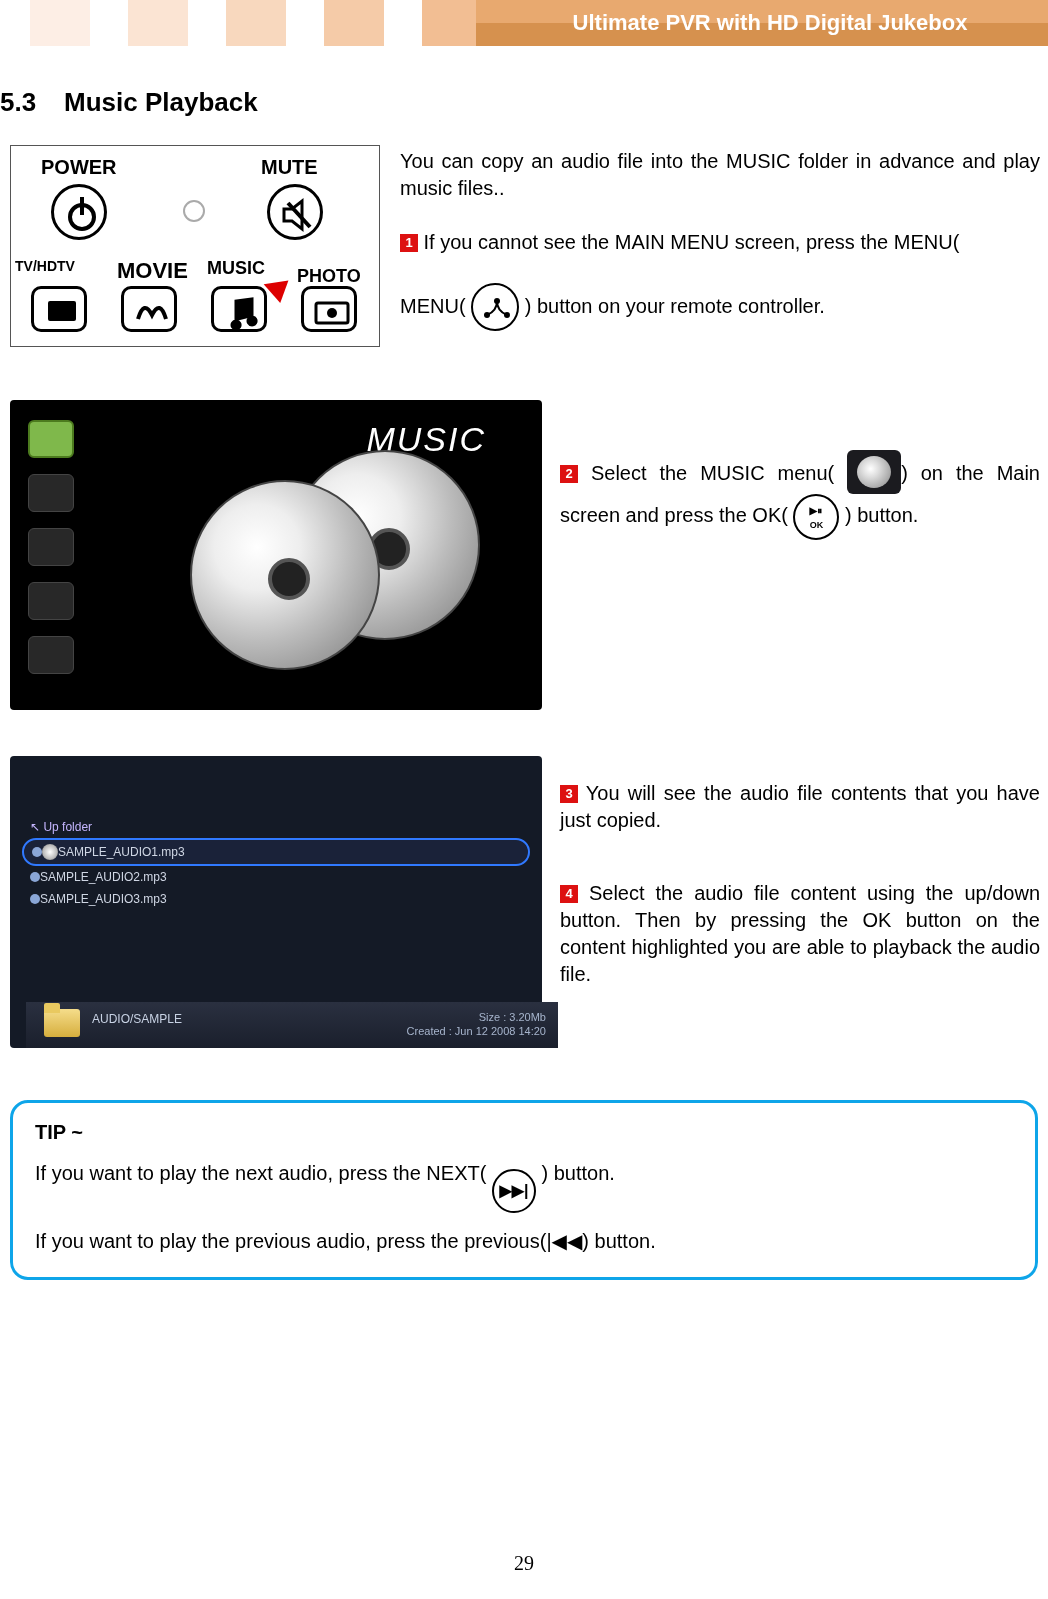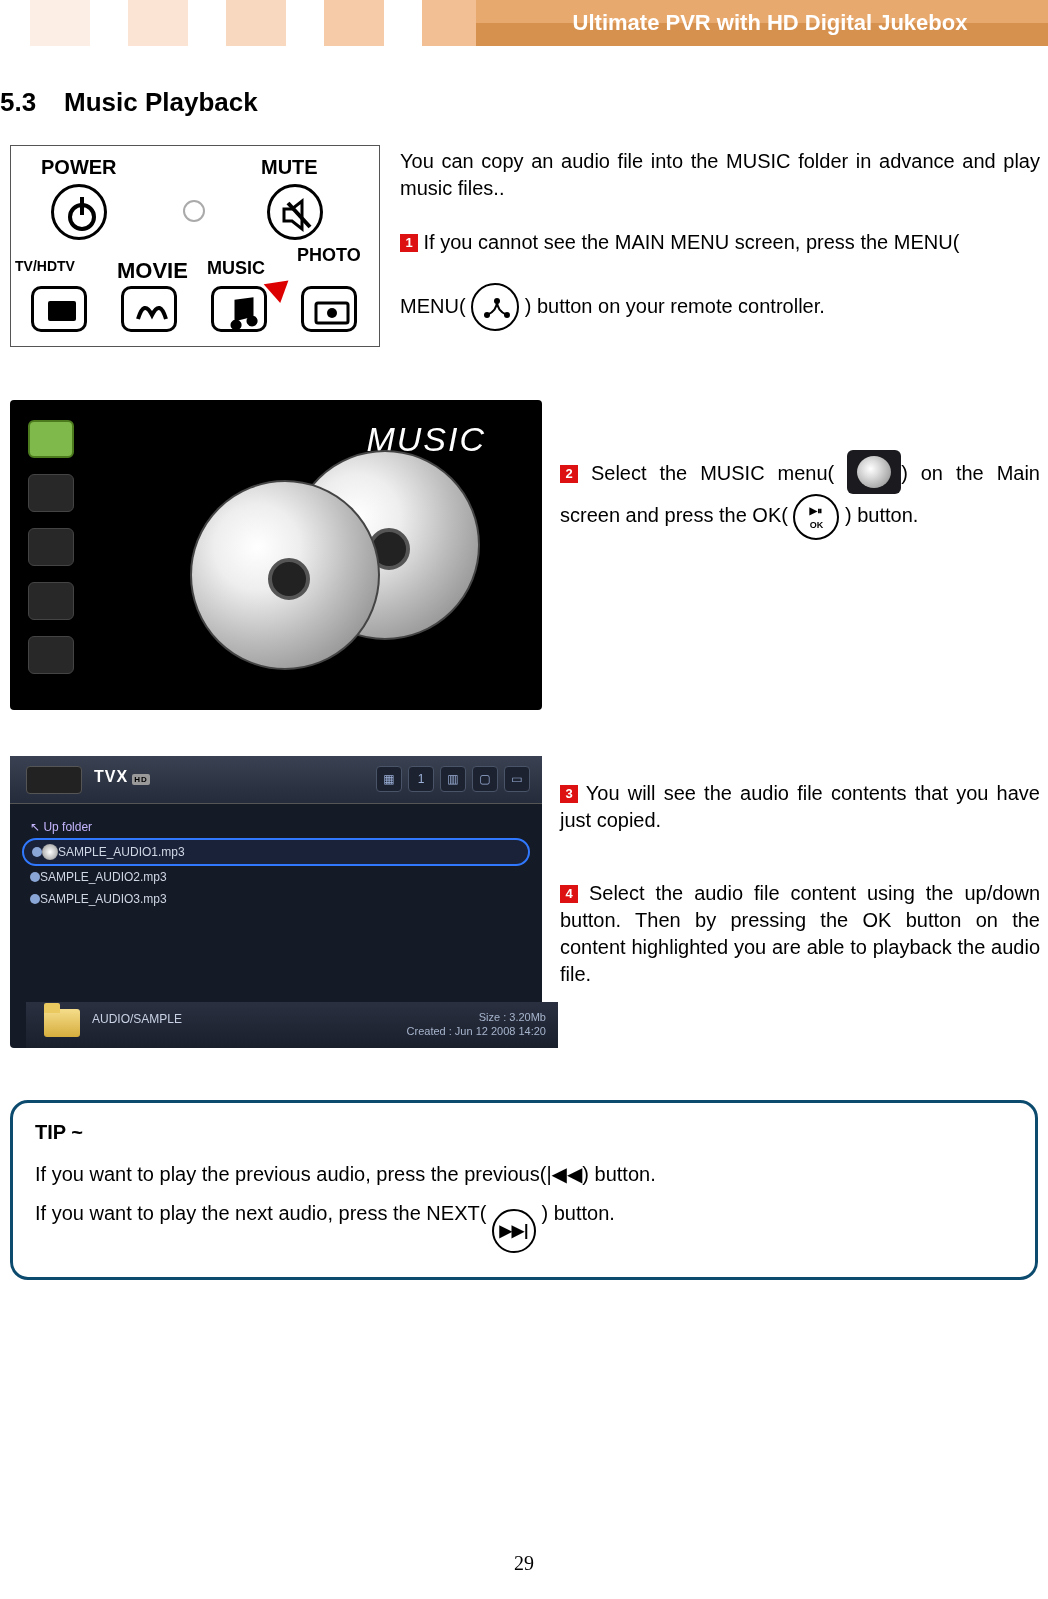--- a/index.html
+++ b/index.html
@@ -102,21 +102,21 @@
   .brw-path{ position:absolute; left:66px; top:10px; font-size:12px; color:#c8d2e4;}
   .brw-meta{ position:absolute; right:12px; top:8px; font-size:11px; color:#a6b4cc;
     text-align:right; line-height:1.3;}
   
   .txt3 { position:absolute; left:560px; top:780px; width:480px; font-size:20px;
           text-align:justify; line-height:1.35;}
   .txt4 { position:absolute; left:560px; top:880px; width:480px; font-size:20px;
           text-align:justify; line-height:1.35;}
   
   .tip-box { position:absolute; left:10px; top:1100px; width:1028px; height:180px;
-    border:3px solid #0c4a6e; border-radius:18px; padding:18px 22px; font-size:20px;}
+    border:3px solid #0ea5e9; border-radius:18px; padding:18px 22px; font-size:20px;}
   .tip-heading { font-weight:bold; font-size:20px; margin-bottom:18px;}
   .next-btn{ display:inline-block; width:44px; height:44px; border:2px solid #000;
     border-radius:50%; vertical-align:-16px; text-align:center; line-height:40px;
     font-size:16px; font-weight:bold;}
   .tip-box p { margin-bottom:16px; }
   
   .page-no { position:absolute; left:0; width:1048px; text-align:center; bottom:24px;
     font-size:20px; font-family:"Times New Roman", serif;}
   
   .arrow-red { position:absolute; width:0; height:0;
@@ -150,21 +150,21 @@
   <div style="position:absolute; left:172px; top:54px; width:22px; height:22px; border:2px solid #aaa; border-radius:50%;"></div>
   <div class="btn-circ" style="left:256px; top:38px;">
     <svg width="56" height="56">
         <path d="M14 22 L22 22 L32 14 L32 42 L22 34 L14 34 Z" fill="none" stroke="#000" stroke-width="3"></path>
         <line x1="18" y1="16" x2="40" y2="40" stroke="#000" stroke-width="4"></line>
       </svg>
   </div>
   <span class="lbl" style="left:4px;   top:112px; font-size:14px;">TV/HDTV</span>
   <span class="lbl" style="left:106px; top:112px; font-size:22px;">MOVIE</span>
   <span class="lbl" style="left:196px; top:112px; font-size:18px;">MUSIC</span>
-  <span class="lbl" style="left:286px; top:99px; font-size:18px;">PHOTO</span>
+  <span class="lbl" style="left:286px; top:120px; font-size:18px;">PHOTO</span>
   <div class="btn-rect" style="left:20px;  top:140px;"><svg width="56" height="46">
         <rect x="14" y="12" width="28" height="20" rx="2" fill="#000"></rect>
       </svg></div>
   <div class="btn-rect" style="left:110px; top:140px;"><svg width="56" height="46">
         <path d="M14 30 Q20 10 28 26 Q36 10 42 30" stroke="#000" stroke-width="4" fill="none"></path>
       </svg></div>
   <div class="btn-rect" style="left:200px; top:140px;"><svg width="56" height="46">
         <path d="M22 32 a4 4 0 1 0 .1 0 M22 32 L22 12 L38 10 L38 28 a4 4 0 1 0 .1 0" stroke="#000" stroke-width="3" fill="#000"></path>
       </svg></div>
   <div class="btn-rect" style="left:290px; top:140px;"><svg width="56" height="46">
@@ -208,33 +208,20 @@
 <div class="txt2">
   <span class="step-badge">2</span>
   <span> Select the MUSIC menu(</span>
   <span class="music-thumb"></span><span>)</span>
   <span> on the Main screen and press the OK(</span>
   <span class="ok-btn"><span>OK</span></span>
   <span>)    button.</span>
 </div>
 
 <div class="browser-shot">
-  <div class="brw-top">
-    <div class="brw-device"></div>
-    <div class="brw-logo">
-      <span>TVX</span><small>HD</small>
-    </div>
-    <div class="brw-icons">
-      <div class="brw-ic">▦</div>
-      <div class="brw-ic">1</div>
-      <div class="brw-ic">▥</div>
-      <div class="brw-ic">▢</div>
-      <div class="brw-ic">▭</div>
-    </div>
-  </div>
   <div class="brw-list">
     <div class="brw-up">↖  Up folder</div>
     <div class="brw-row highlight">
       <span class="brw-bullet"></span>
         <span class="brw-disc"></span>
       <span>SAMPLE_AUDIO1.mp3</span>
     </div>
     <div class="brw-row">
       <span class="brw-bullet"></span>
         <span>SAMPLE_AUDIO2.mp3</span>
@@ -257,21 +244,21 @@
   <span class="step-badge">3</span>
   <span> You will see the audio file contents that you have just copied.</span>
 </div>
 <div class="txt4">
   <span class="step-badge">4</span>
   <span> Select the audio file content using the up/down button. Then by pressing the OK button on the content highlighted you are able to playback the audio file.</span>
 </div>
 
 <div class="tip-box">
   <div class="tip-heading">TIP ~</div>
-  <p>If you want to play the previous audio, press the previous(|◀◀) button.</p>
   <p>
     <span>If you want to play the next audio, press the NEXT(</span>
     <span class="next-btn">▶▶|</span>
     <span>) button.</span>
   </p>
+  <p>If you want to play the previous audio, press the previous(|◀◀) button.</p>
 </div>
 
 <div class="page-no">29</div>
 
 </body></html>

